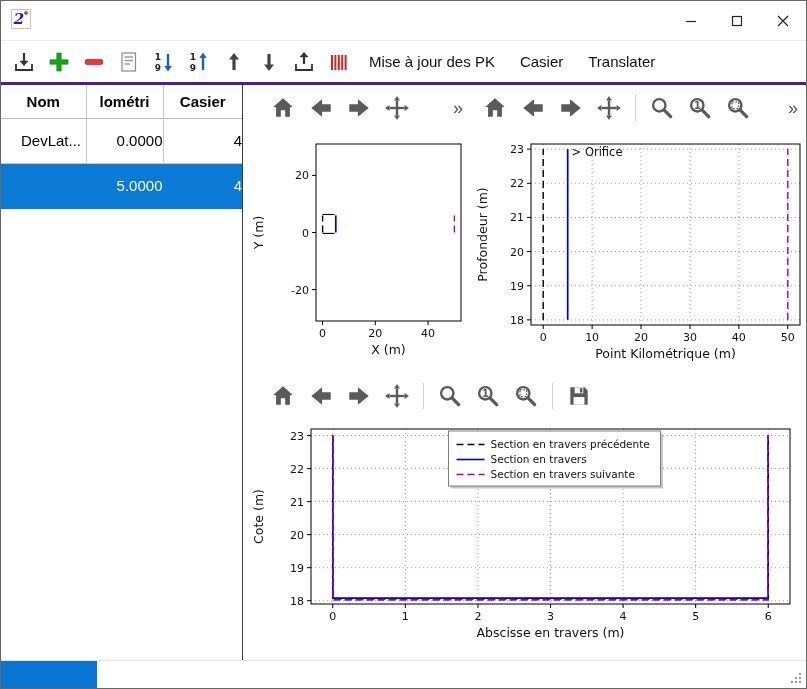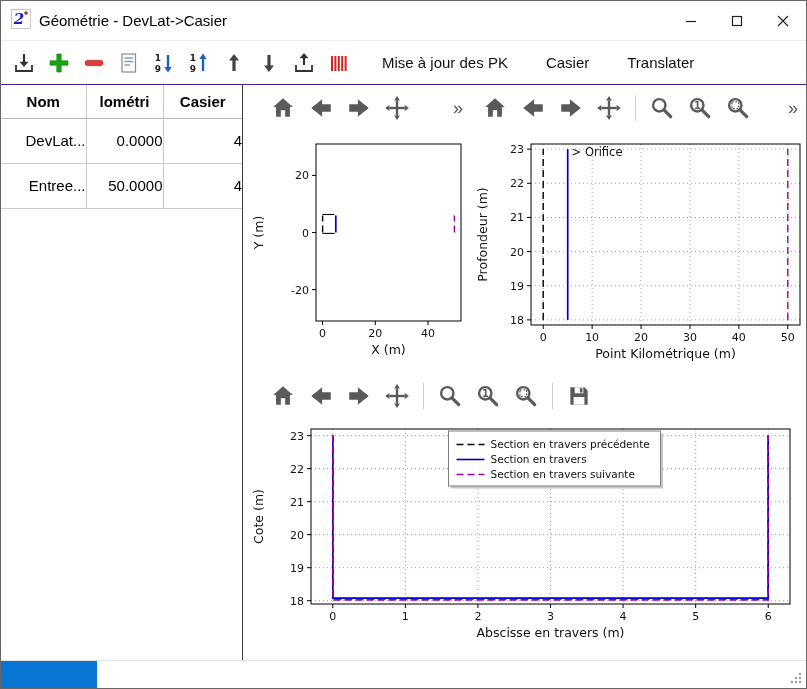--- a/index.html
+++ b/index.html
@@ -6,35 +6,35 @@
   body{font-family:"Liberation Sans",sans-serif;background:#e8e8e8}
   .window{width:807px;height:689px;background:#fff;border:1px solid #666;position:relative;overflow:hidden}
 
   
   .titlebar{height:40px;display:flex;align-items:center;padding-left:10px;gap:8px;font-size:15px;color:#000;background:#fff;border-bottom:1px solid #ececec}
   .title{white-space:nowrap}
   .caption{margin-left:auto;display:flex;height:100%}
   .cap-btn{width:46px;height:100%;display:flex;align-items:center;justify-content:center}
 
   
-  .toolbar{height:44px;display:flex;align-items:center;padding:0 8px;gap:18px;border-bottom:1px solid #4c1d95;background:#fff}
+  .toolbar{height:44px;display:flex;align-items:center;padding:0 8px;gap:5px;border-bottom:3px solid #4c1d95;background:#fff}
   #tb-icons{display:flex;align-items:center;gap:5px}
   .iconbtn{width:30px;height:30px;display:flex;align-items:center;justify-content:center}
   .tb-action{font-size:15px;padding:0 10px;color:#111;white-space:nowrap}
 
   
   .main{display:flex;height:575px;background:#fde047}
   .table-panel{width:242px;border-right:1px solid #3c3c3c;height:100%;background:#fff}
   table.sections{border-collapse:collapse;width:100%;table-layout:fixed}
   table.sections col.c1{width:85px} table.sections col.c2{width:77px} table.sections col.c3{width:79px}
   table.sections th{font-size:15px;font-weight:bold;height:33px;border-right:1px solid #c9c9c9;border-bottom:1px solid #b9b9b9;background:#fff;overflow:hidden;white-space:nowrap;text-align:center}
   table.sections th:last-child{border-right:none}
   table.sections td{font-size:15px;height:45px;text-align:right;border-right:1px solid #c9c9c9;border-bottom:1px solid #c9c9c9;overflow:hidden;white-space:nowrap;background:#fff;color:#000}
   table.sections td:last-child{border-right:none}
-  table.sections td.nom{text-align:right;padding-left:6px}
+  table.sections td.nom{text-align:left;padding-left:20px}
   tr.selected td{background:#0a7ad4;color:#fff;border-color:#0a7ad4}
 
   
   .plots{flex:1;display:flex;flex-direction:column;background:#fff}
   .top-row{display:flex;height:288px}
   .plot-panel{display:flex;flex-direction:column}
   .plot-panel.xy{width:224px}
   .plot-panel.profile{flex:1}
   .mpl-toolbar{height:45px;display:flex;align-items:center;gap:6px;background:#fff}
   .mpl-toolbar.xybar{padding-left:24px;padding-right:4px}
@@ -150,21 +150,20 @@
 <div class="window">
 
   <div class="titlebar">
     <span>
       <svg width="20" height="20" viewBox="0 0 20 20">
         <rect x="0.5" y="0.5" width="19" height="19" fill="#fff" stroke="#c5c5c5"></rect>
         <text x="8" y="15" font-size="15" font-weight="bold" font-style="italic" fill="#1a1acc" text-anchor="middle" font-family="DejaVu Serif, serif">2</text>
         <path d="M13 4h4M15 2v4" stroke="#c23030" stroke-width="1.4" fill="none"></path>
       </svg>
     </span>
-    <span class="title">Géométrie - DevLat-&gt;Casier</span>
     <div class="caption">
       <div class="cap-btn">
         <svg width="12" height="12">
             <line x1="1" y1="6.5" x2="11" y2="6.5" stroke="#222" stroke-width="1.2"></line>
           </svg>
       </div>
       <div class="cap-btn">
         <svg width="12" height="12">
             <rect x="1.5" y="1.5" width="9" height="9" fill="none" stroke="#222" stroke-width="1.2"></rect>
           </svg>
@@ -250,23 +249,23 @@
             <th>lométri</th>
             <th>Casier</th>
           </tr>
         </thead>
         <tbody>
           <tr>
             <td class="nom">DevLat...</td>
             <td>0.0000</td>
             <td>4</td>
           </tr>
-          <tr>
-            <td class="nom">Entree...</td>
-            <td>50.0000</td>
+          <tr class="selected">
+            <td class="nom"></td>
+            <td>5.0000</td>
             <td>4</td>
           </tr>
         </tbody>
       </table>
     </div>
 
     <div class="plots">
       <div class="top-row">
         <div class="plot-panel xy">
           <div class="mpl-toolbar xybar">

